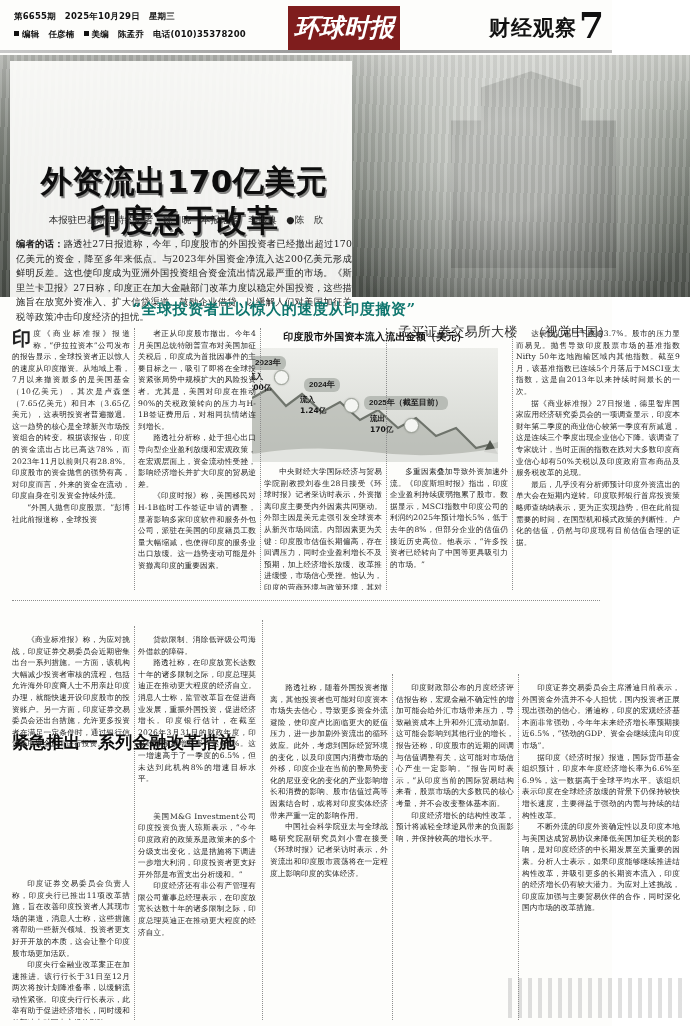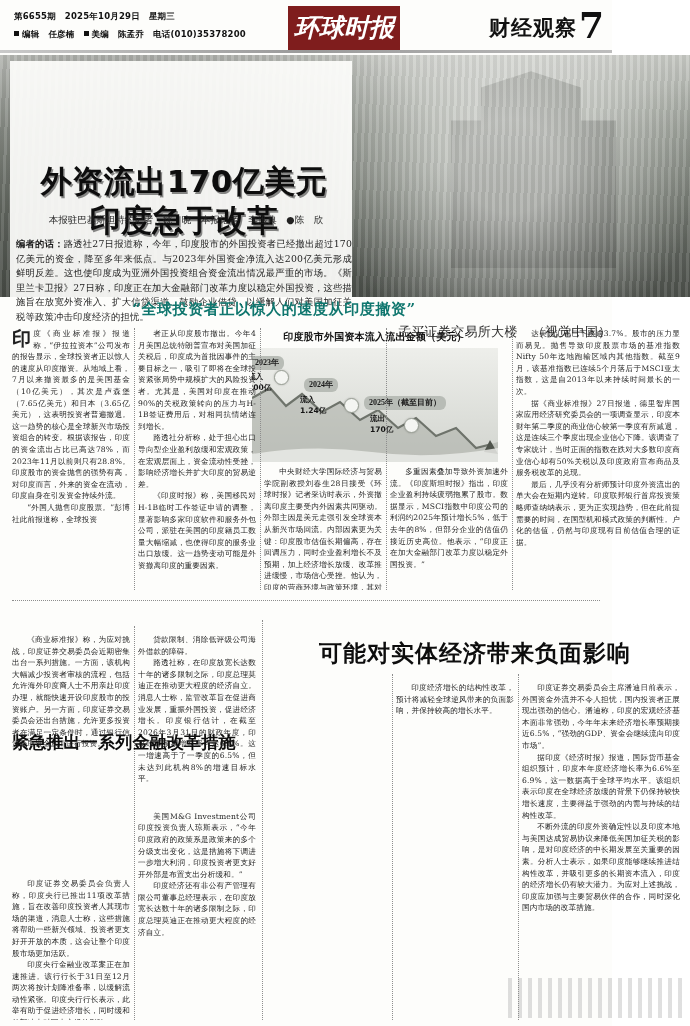--- a/index.html
+++ b/index.html
@@ -264,21 +264,21 @@
     position: absolute;
     left: 0; top: 18px;
     width: 246px; height: 114px;
     background: linear-gradient(to bottom, rgba(236,237,233,0.9), rgba(205,208,202,0.9));
   }
   .chart-svg { position:absolute; left:0; top:0; }
   .pill {
     position: absolute;
     background: #b8bcb6;
     color: #1a1a1a;
-    font-family: Liberation Serif, serif;
+    font-family: Liberation Sans, sans-serif;
     font-weight: bold;
     font-size: 8px;
     line-height: 12px;
     padding: 1px 5px;
     border-radius: 6px;
     white-space: nowrap;
   }
   .pt-lab {
     position: absolute;
     font-family: "DejaVu Sans", "Liberation Sans", sans-serif;
@@ -463,61 +463,63 @@
       <p>者正从印度股市撤出。今年4月美国总统特朗普宣布对美国加征关税后，印度成为首批因事件的主要目标之一，吸引了即将在全球投资紧张局势中规模扩大的风险投资者。尤其是，美国对印度在推动90%的关税政策转向的压力与H-1B签证费用后，对相同抗情绪连到增长。</p>
       <p>路透社分析称，处于担心出口导向型企业盈利放缓和宏观政策，在宏观层面上，资金流动性受挫，影响经济增长并扩大印度的贸易逆差。</p>
       <p>《印度时报》称，美国移民对H-1B临时工作签证申请的调整，显著影响多家印度软件和服务外包公司，派驻在美国的印度籍员工数量大幅缩减，也使得印度的服务业出口放缓。这一趋势变动可能是外资撤离印度的重要因素。</p>
     </div>
 
     <div class="col c3">
       <p>中央财经大学国际经济与贸易学院副教授刘春生28日接受《环球时报》记者采访时表示，外资撤离印度主要受内外因素共同驱动。外部主因是美元走强引发全球资本从新兴市场回流。内部因素更为关键：印度股市估值长期偏高，存在回调压力，同时企业盈利增长不及预期，加上经济增长放缓、改革推进缓慢，市场信心受挫。他认为，印度的营商环境与政策环境，其对外资的监管缺乏连续性与透明度，加之基础设施等营商环境短板，削弱了长期吸引力。</p>
     </div>
 
     <div class="col c4">
-      <p>多重因素叠加导致外资加速外流。《印度斯坦时报》指出，印度企业盈利持续疲弱拖累了股市。数据显示，MSCI指数中印度公司的利润约2025年预计增长5%，低于去年的8%，但部分企业的估值仍接近历史高位。他表示，“印度正在加大金融部门改革力度以稳定外国投资。”</p>
+      <p>多重因素叠加导致外资加速外流。《印度斯坦时报》指出，印度企业盈利持续疲弱拖累了股市。数据显示，MSCI指数中印度公司的利润约2025年预计增长5%，低于去年的8%，但部分企业的估值仍接近历史高位。他表示，“许多投资者已经转向了中国等更具吸引力的市场。”</p>
     </div>
 
     <div class="col c5">
       <p>达美元汇率已下跌逾3.7%。股市的压力显而易见。抛售导致印度股票市场的基准指数Nifty 50年迄地跑输区域内其他指数。截至9月，该基准指数已连续5个月落后于MSCI亚太指数，这是自2013年以来持续时间最长的一次。</p>
       <p>据《商业标准报》27日报道，德里智库国家应用经济研究委员会的一项调查显示，印度本财年第二季度的商业信心较第一季度有所减退，这是连续三个季度出现企业信心下降。该调查了专家统计，当时正面的指数在跌对大多数印度商业信心却有50%关税以及印度政府宣布商品及服务税改革的兑现。</p>
       <p>最后，几乎没有分析师预计印度外资流出的单大会在短期内逆转。印度联邦银行首席投资策略师查纳纳表示，更为正实现趋势，但在此前提需要的时间，在国型机和模式政策的判断性。户化的估值，仍然与印度现有目前估值合理的证据。</p>
     </div>
   </div>
 
   <div class="hdiv" style="top:600px;"></div>
 
   <div class="lower">
     <div class="lvsep" style="left:122px; top:14px; height:394px;"></div>
     <div class="lvsep" style="left:250px; top:8px; height:400px;"></div>
     <div class="lvsep" style="left:380px; top:62px; height:346px;"></div>
     <div class="lvsep" style="left:506px; top:62px; height:346px;"></div>
 
     <div class="lower-head-left">紧急推出一系列金融改革措施</div>
-    <div class="lower-head-right">可能对实体经济带来负面影响</div>
 
     <div class="lcol lc1">
       <p>《商业标准报》称，为应对挑战，印度证券交易委员会近期密集出台一系列措施。一方面，该机构大幅减少投资者审核的流程，包括允许海外印度裔人士不用亲赴印度办理，就能快速开设印度股市的投资账户。另一方面，印度证券交易委员会还出台措施，允许更多投资者在满足一定条件时，通过银行信贷获取资金从而进行投资。</p>
       <div style="height:128px;"></div>
       <p>印度证券交易委员会负责人称，印度央行已推出11项改革措施，旨在改善印度投资者人其现市场的渠道，消息人士称，这些措施将帮助一些新兴领域、投资者更支好开开放的本质，这会让整个印度股市场更加活跃。</p>
       <p>印度央行金融业改革案正在加速推进。该行行长于31日至12月两次将按计划降准备率，以缓解流动性紧张。印度央行行长表示，此举有助于促进经济增长，同时缓和外部冲击对国内市场的影响。</p>
 
     </div>
 
     <div class="lcol lc2">
       <p>贷款限制、消除低评级公司海外借款的障碍。</p>
       <p>路透社称，在印度放宽长达数十年的诸多限制之际，印度总理莫迪正在推动更大程度的经济自立。消息人士称，监管改革旨在促进商业发展，重振外国投资，促进经济增长。印度银行估计，在截至2026年3月31日的财政年度，印度经济预期增长率可达6.8%。这一增速高于了一季度的6.5%，但未达到此机构8%的增速目标水平。</p>
       <div style="height:26px;"></div>
       <p>美国M&amp;G Investment公司印度投资负责人琼斯表示，“今年印度政府的政策系是政策来的多个分级支出变化，这是措施将下调进一步增大利润，印度投资者更支好开外部是布置支出分析缓和。”</p>
       <p>印度经济还有非公有产管理有限公司董事总经理表示，在印度放宽长达数十年的诸多限制之际，印度总理莫迪正在推动更大程度的经济自立。</p>
     </div>
 
     <div class="lcol lc3">
+      <p>路透社称，随着外国投资者撤离，其他投资者也可能对印度资本市场失去信心，导致更多资金外流避险，使印度卢比面临更大的贬值压力，进一步加剧外资流出的循环效应。此外，考虑到国际经贸环境的变化，以及印度国内消费市场的外移，印度企业在当前的整局势变化的尼亚变化的变化的产业影响增长和消费的影响、股市估值过高等因素结合时，或将对印度实体经济带来严重一定的影响作用。</p>
+      <p>中国社会科学院亚太与全球战略研究院副研究员刘小雪在接受《环球时报》记者采访时表示，外资流出和印度股市震荡将在一定程度上影响印度的实体经济。</p>
     </div>
 
     <div class="lcol lc4">
+      <p>印度财政部公布的月度经济评估报告称，宏观金融不确定性的增加可能会给外汇市场带来压力，导致融资成本上升和外汇流动加剧。这可能会影响到其他行业的增长，报告还称，印度股市的近期的回调与估值调整有关，这可能对市场信心产生一定影响。”报告同时表示，“从印度当前的国际贸易结构来看，股票市场的大多数民的核心考量，并不会改变整体基本面。</p>
       <p>印度经济增长的结构性改革，预计将减轻全球逆风带来的负面影响，并保持较高的增长水平。</p>
     </div>
 
     <div class="lcol lc5">
       <p>印度证券交易委员会主席潘迪日前表示，外国资金外流并不令人担忧，国内投资者正展现出强劲的信心。潘迪称，印度的宏观经济基本面非常强劲，今年年末来经济增长率预期接近6.5%，“强劲的GDP、资金会继续流向印度市场”。</p>
       <p>据印度《经济时报》报道，国际货币基金组织预计，印度本年度经济增长率为6.6%至6.9%，这一数据高于全球平均水平。该组织表示印度在全球经济放缓的背景下仍保持较快增长速度，主要得益于强劲的内需与持续的结构性改革。</p>
       <p>不断外流的印度外资确定性以及印度本地与美国达成贸易协议来降低美国加征关税的影响，是对印度经济的中长期发展至关重要的因素。分析人士表示，如果印度能够继续推进结构性改革，并吸引更多的长期资本流入，印度的经济增长仍有较大潜力。为应对上述挑战，印度应加强与主要贸易伙伴的合作，同时深化国内市场的改革措施。</p>
     </div>
   </div>
 

